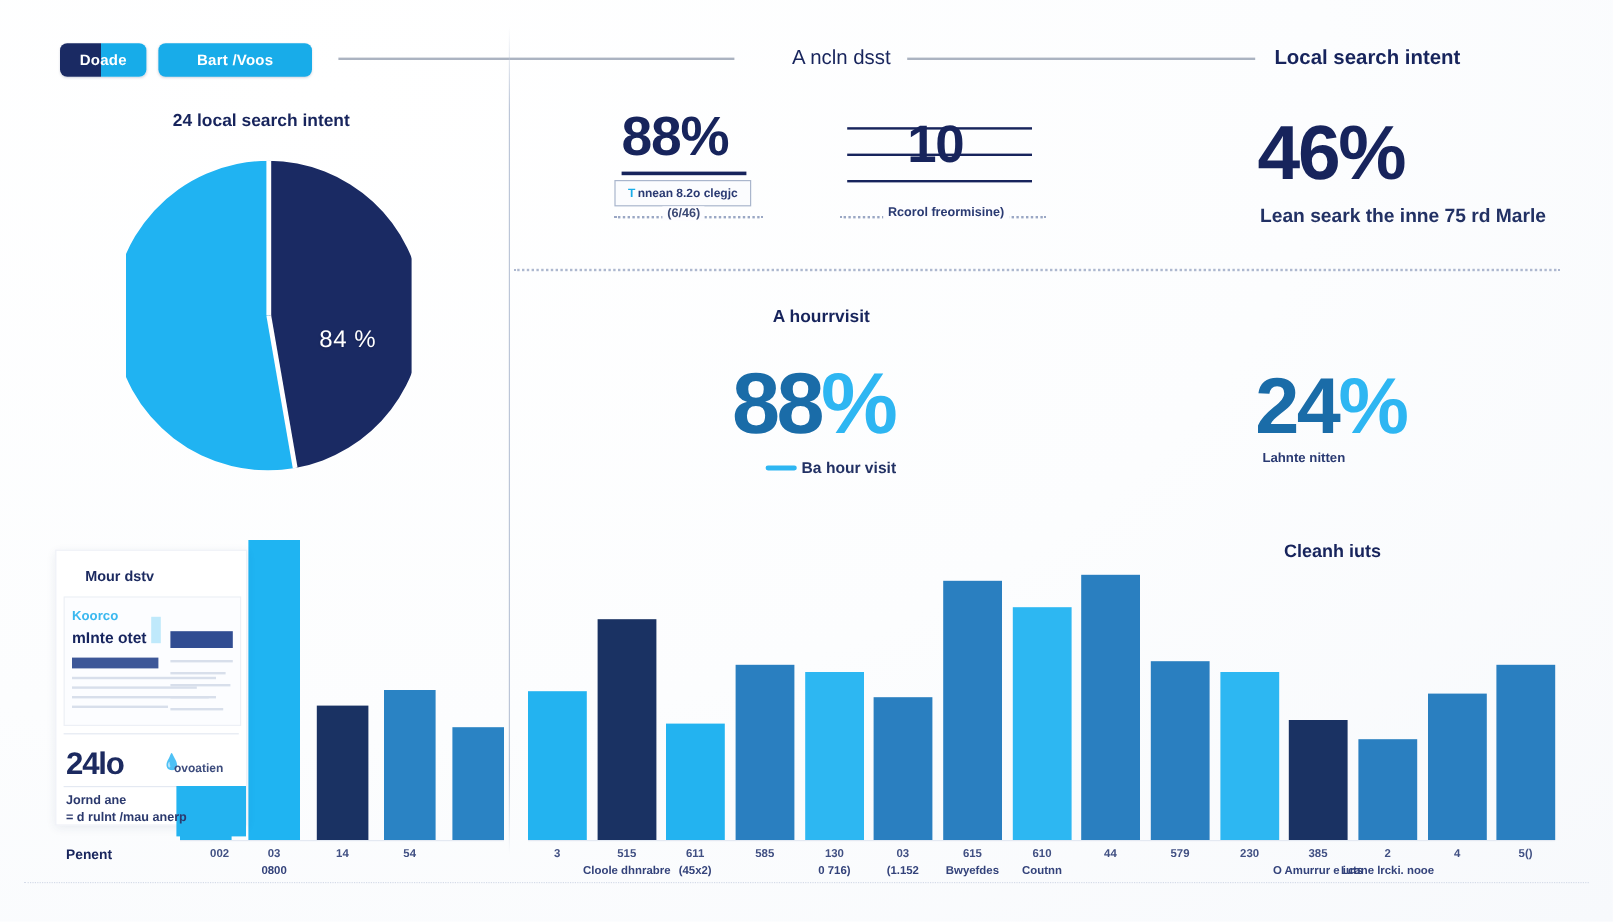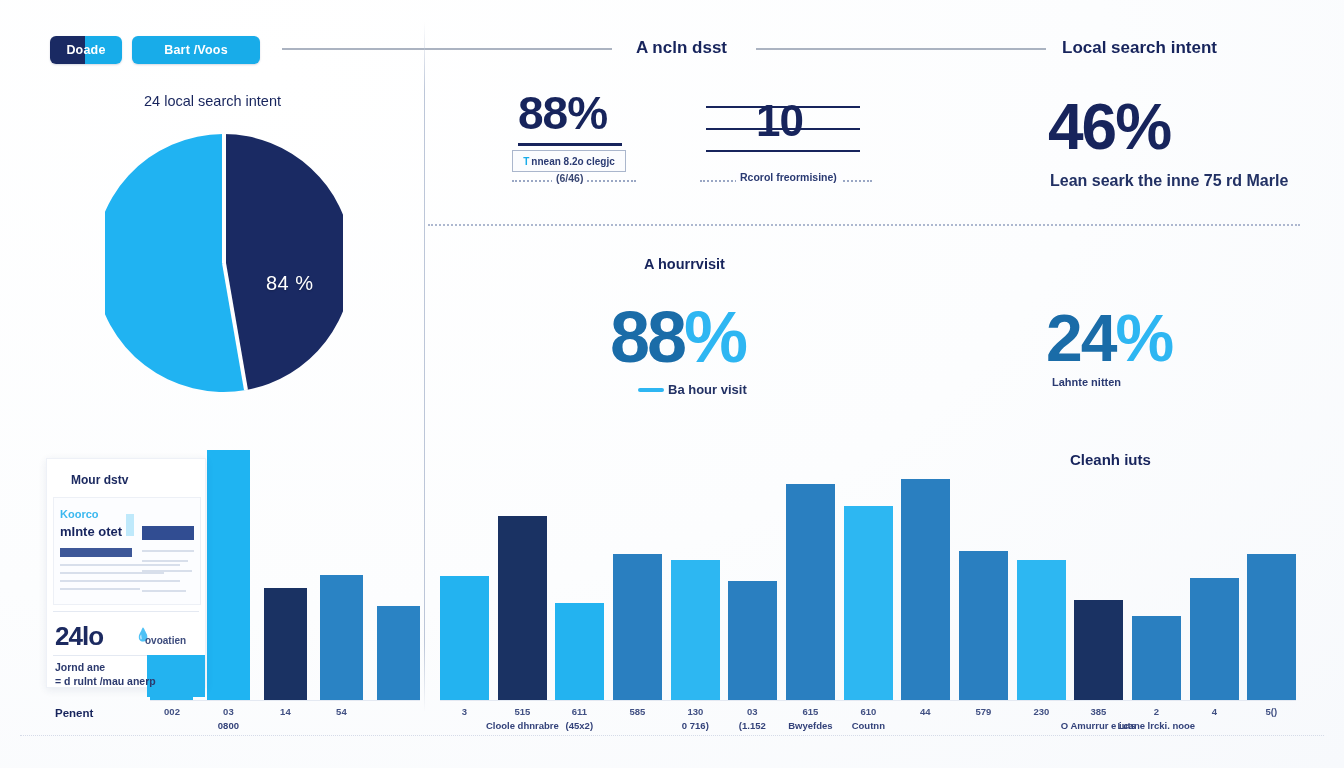--- a/index.html
+++ b/index.html
@@ -39,38 +39,38 @@
   #pill-doade {
     width: 72px;
     background: linear-gradient(90deg, #1a2a63 0%, #1a2a63 48%, #17ace9 48%, #17ace9 100%);
   }
   #pill-barvoos { width: 128px; background: #18ace9; }
 
   
   .hrule { height: 2px; background: #8f99ac; opacity: .75; }
   #hrule-left  { left: 282px; top: 48px; width: 330px; }
   #hrule-right { left: 756px; top: 48px; width: 290px; }
-  #title-center { left: 636px; top: 38px; font-size: 17px; font-weight: bold; }
+  #title-center { left: 660px; top: 38px; font-size: 17px; font-weight: normal; }
   #title-right  { left: 1062px; top: 38px; font-size: 17px; font-weight: bold; }
 
   
   #vdivider {
     left: 424px; top: 22px; width: 1px; height: 690px;
     background: linear-gradient(180deg, rgba(160,172,196,0) 0%, #bcc6d8 10%, #bcc6d8 90%, rgba(160,172,196,0) 100%);
   }
   .dotted {
     border-top: 2px dotted #9aa7c4;
     opacity: .8;
   }
   #dotted-mid { left: 428px; top: 224px; width: 872px; }
   #dotted-bottom { left: 20px; top: 735px; width: 1304px; border-top: 1px dotted #d5dbe8; }
 
   
   #pie-heading {
-    left: 144px; top: 93px; font-size: 14.5px; font-weight: normal;
+    left: 144px; top: 93px; font-size: 14.5px; font-weight: bold;
   }
   #pie-chart {
     left: 105px; top: 134px; width: 238px; height: 258px;
   }
   #pie-label {
     left: 266px; top: 272px; font-size: 20px; font-weight: normal; color: #ffffff;
     letter-spacing: .5px;
     text-shadow: 0 1px 2px rgba(0,0,0,.22);
   }
 
@@ -293,21 +293,21 @@
     <div class="bar" style="left: 461px; width: 49px; height: 221px; background: rgb(42, 127, 192);"></div>
     <div class="bar" style="left: 519px; width: 49px; height: 149px; background: rgb(42, 127, 192);"></div>
     <div class="bar" style="left: 577px; width: 49px; height: 140px; background: rgb(45, 183, 242);"></div>
     <div class="bar" style="left: 634px; width: 49px; height: 100px; background: rgb(26, 50, 99);"></div>
     <div class="bar" style="left: 692px; width: 49px; height: 84px; background: rgb(42, 127, 192);"></div>
     <div class="bar" style="left: 750px; width: 49px; height: 122px; background: rgb(42, 127, 192);"></div>
     <div class="bar" style="left: 807px; width: 49px; height: 146px; background: rgb(42, 127, 192);"></div>
   </div>
 <div id="right-axis" class="abs"></div>
 
-<div class="xtick" style="left: 172px; top: 706px;">002</div>
+<div class="xtick" style="left: 183px; top: 706px;">002</div>
 <div class="xtick" style="left: 228.4px; top: 706px;">03</div>
 <div class="xtick xtick2" style="left: 228.4px; top: 720px;">0800</div>
 <div class="xtick" style="left: 285.4px; top: 706px;">14</div>
 <div class="xtick" style="left: 341.4px; top: 706px;">54</div>
 <div class="xtick" style="left: 464.333px; top: 706px;">3</div>
 <div class="xtick" style="left: 522.333px; top: 706px;">515</div>
 <div class="xtick xtick2" style="left: 522.333px; top: 720px;">Cloole dhnrabre</div>
 <div class="xtick" style="left: 579.333px; top: 706px;">611</div>
 <div class="xtick xtick2" style="left: 579.333px; top: 720px;">(45x2)</div>
 <div class="xtick" style="left: 637.333px; top: 706px;">585</div>

